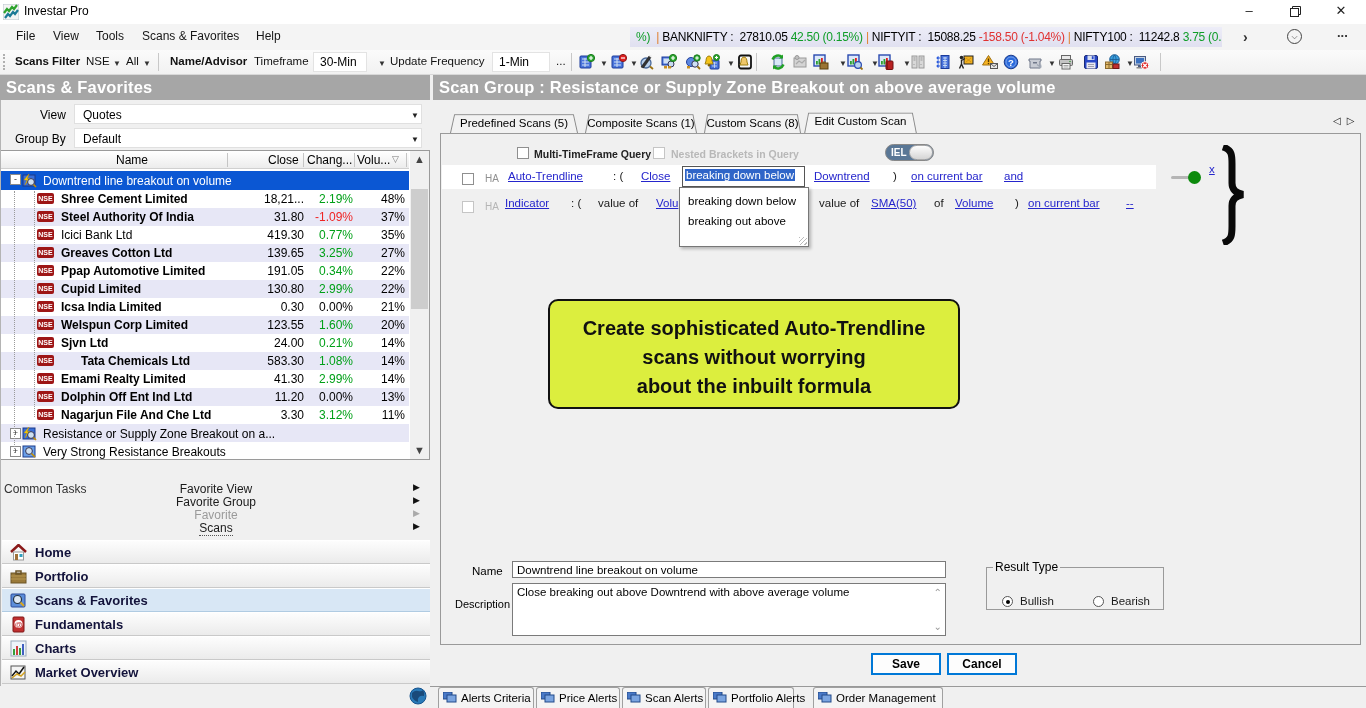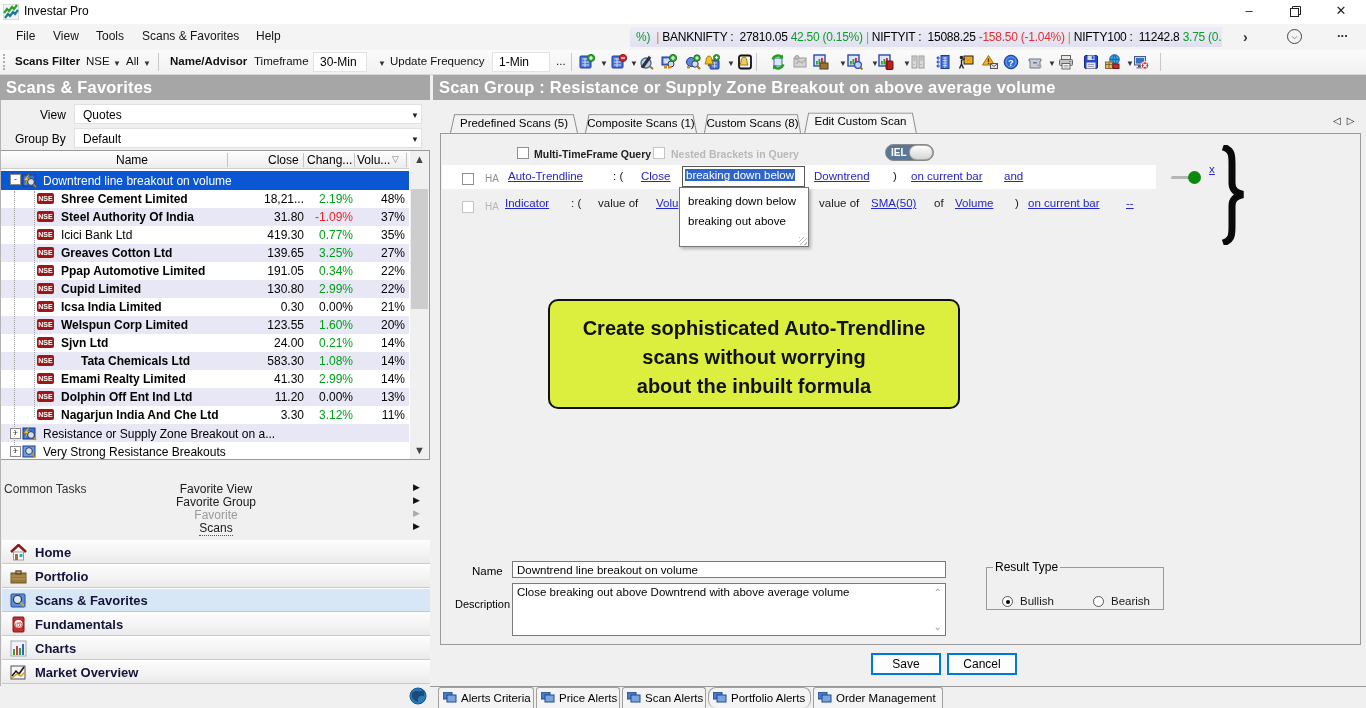--- a/index.html
+++ b/index.html
@@ -63,21 +63,21 @@
 .qtext { font-size:11.5px; color:#1a1a1a; }
 .cb { position:absolute; width:12px; height:12px; background:#fff; border:1px solid #8f8f8f; }
 .cbg { border-color:#c5c5c5; }
 #qrow1 { position:absolute; left:1px; top:31px; width:714px; height:24px; background:#fff; }
 .ha { color:#909090; font-size:10px; }
 #ybox { position:absolute; left:107px; top:165px; width:412px; height:110px; background:#dcee3e; border:2px solid #111; border-radius:10px; text-align:center; font-weight:bold; font-size:20px; color:#111; padding-top:13px; line-height:29px; }
 .forminput { position:absolute; background:#fff; border:1px solid #7a7a7a; font-size:11.5px; padding:2px 4px; }
 fieldset#rtype { position:absolute; left:545px; top:426px; width:178px; height:50px; border:1px solid #9a9a9a; }
 fieldset#rtype legend { font-size:12px; margin-left:6px; padding:0 2px; }
 .radio { position:absolute; width:11px; height:11px; border-radius:50%; background:#fff; border:1px solid #555; }
-.btn { position:absolute; width:70px; height:22px; background:#fdfdfd; border:2px solid #0078d7; font-size:12px; text-align:center; line-height:18px; }
+.btn { position:absolute; width:70px; height:22px; background:#fdfdfd; border:2px solid #0078d7; font-size:12px; text-align:center; line-height:18px;font-weight:bold; }
 
 #bottombar { left:0; top:686px; width:1366px; height:22px; background:#f0f0f0; }
 .btab { position:absolute; top:687px; height:21px; background:#f4f4f4; border:1px solid #a0a0a0; border-bottom:none; border-radius:3px 3px 0 0; font-size:11.5px; line-height:20px; white-space:nowrap; }
 .btabicon { position:absolute; left:4px; top:4px; width:14px; height:11px; }
 </style>
 </head>
 <body>
 
 <div class="abs" id="titlebar"></div>
 <svg class="abs" style="left:3px;top:4px" width="16" height="16" viewBox="0 0 16 16">
@@ -395,21 +395,21 @@
         </div>
         <div class="trow alt" style="top:237px;">
           <span class="nse">NSE</span>
           <span class="tname" style="font-weight:bold;">Dolphin Off Ent Ind Ltd</span>
           <span class="tclose">11.20</span>
           <span class="tchg ">0.00%</span>
           <span class="tvol">13%</span>
         </div>
         <div class="trow" style="top:255px;">
           <span class="nse">NSE</span>
-          <span class="tname" style="font-weight:bold;">Nagarjun India And Che Ltd</span>
+          <span class="tname" style="font-weight:bold;">Nagarjun File And Che Ltd</span>
           <span class="tclose">3.30</span>
           <span class="tchg g">3.12%</span>
           <span class="tvol">11%</span>
         </div>
         <div class="trow alt" style="top:273px;">
           <span class="expander">+</span>
           <svg style="position:absolute;left:21px;top:2px;" width="15" height="15" viewBox="0 0 15 15">
             <rect x="1" y="2" width="12" height="11" fill="#3a6fd8" stroke="#1a3a8a"></rect>
             <path d="M2 7 L7 1 L5 6 L8 5 L3 12 L5 7 Z" fill="#ffd700" stroke="#c89000" stroke-width="0.5"></path>
             <circle cx="9" cy="9" r="3.4" fill="#cfe0f0" stroke="#335" stroke-width="1"></circle>
@@ -599,21 +599,21 @@
       </svg>
       <span style="position:absolute;left:22px;">Price Alerts</span>
     </div>
     <div class="btab" style="left:622px;width:84px;">
       <svg class="btabicon" viewBox="0 0 14 11">
         <rect x="0" y="0" width="9" height="7" fill="#4a7ac8" stroke="#234a8a"></rect>
         <rect x="4" y="3" width="9" height="7" fill="#7aa4e0" stroke="#234a8a"></rect>
       </svg>
       <span style="position:absolute;left:22px;">Scan Alerts</span>
     </div>
-    <div class="btab" style="left:708px;width:103px;border-radius:8px;">
+    <div class="btab" style="left:708px;width:86px;">
       <svg class="btabicon" viewBox="0 0 14 11">
         <rect x="0" y="0" width="9" height="7" fill="#4a7ac8" stroke="#234a8a"></rect>
         <rect x="4" y="3" width="9" height="7" fill="#7aa4e0" stroke="#234a8a"></rect>
       </svg>
       <span style="position:absolute;left:22px;">Portfolio Alerts</span>
     </div>
     <div class="btab" style="left:813px;width:130px;">
       <svg class="btabicon" viewBox="0 0 14 11">
         <rect x="0" y="0" width="9" height="7" fill="#4a7ac8" stroke="#234a8a"></rect>
         <rect x="4" y="3" width="9" height="7" fill="#7aa4e0" stroke="#234a8a"></rect>

